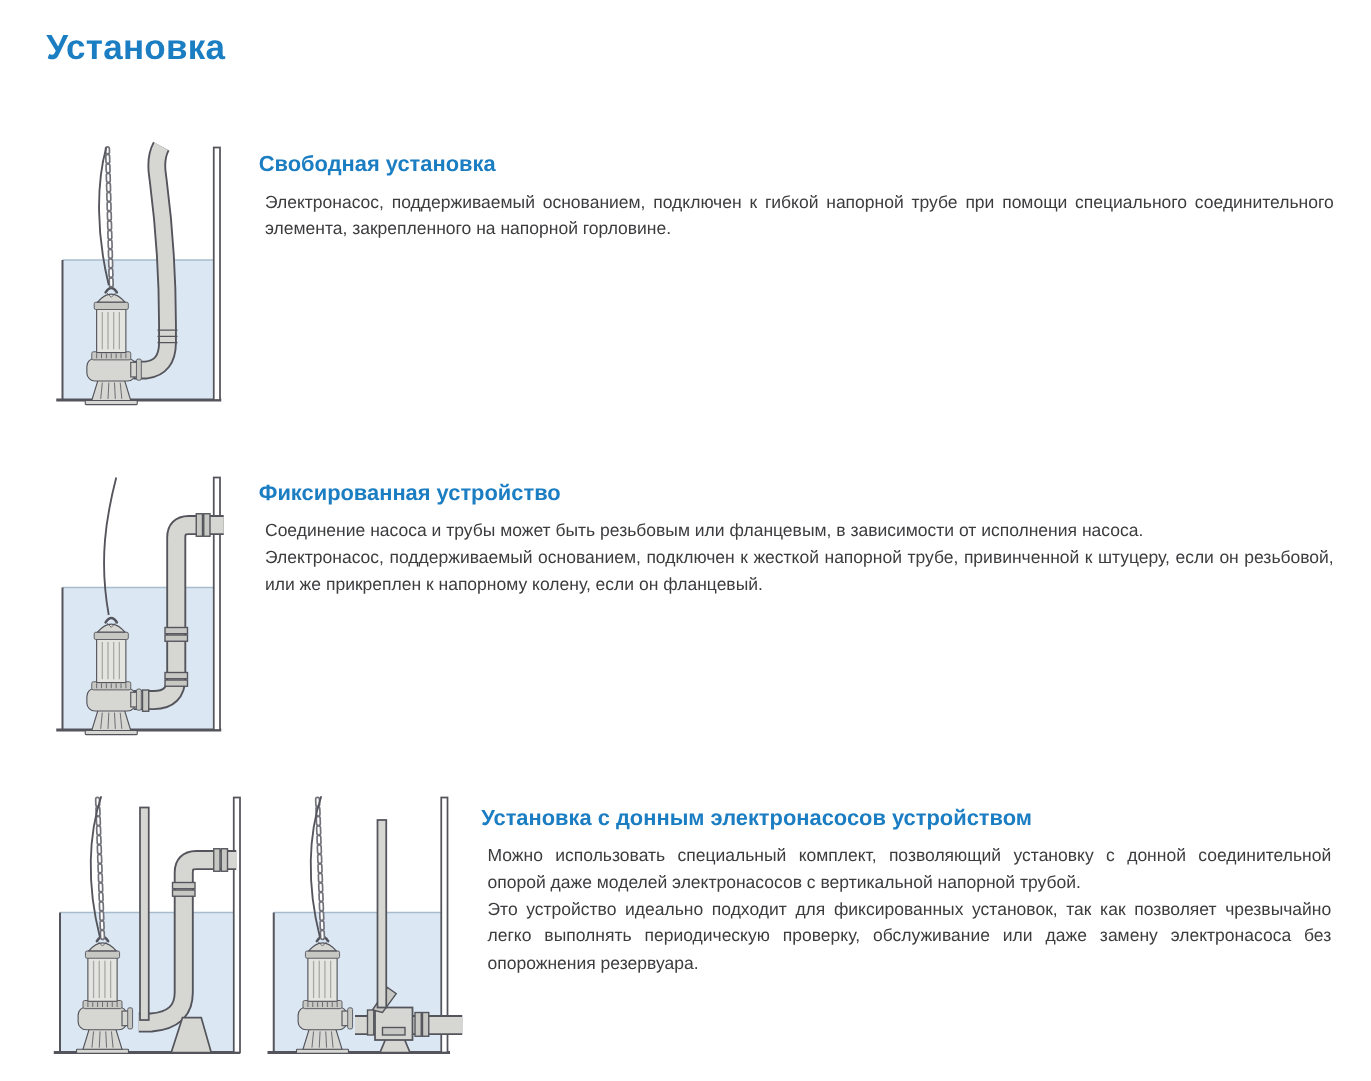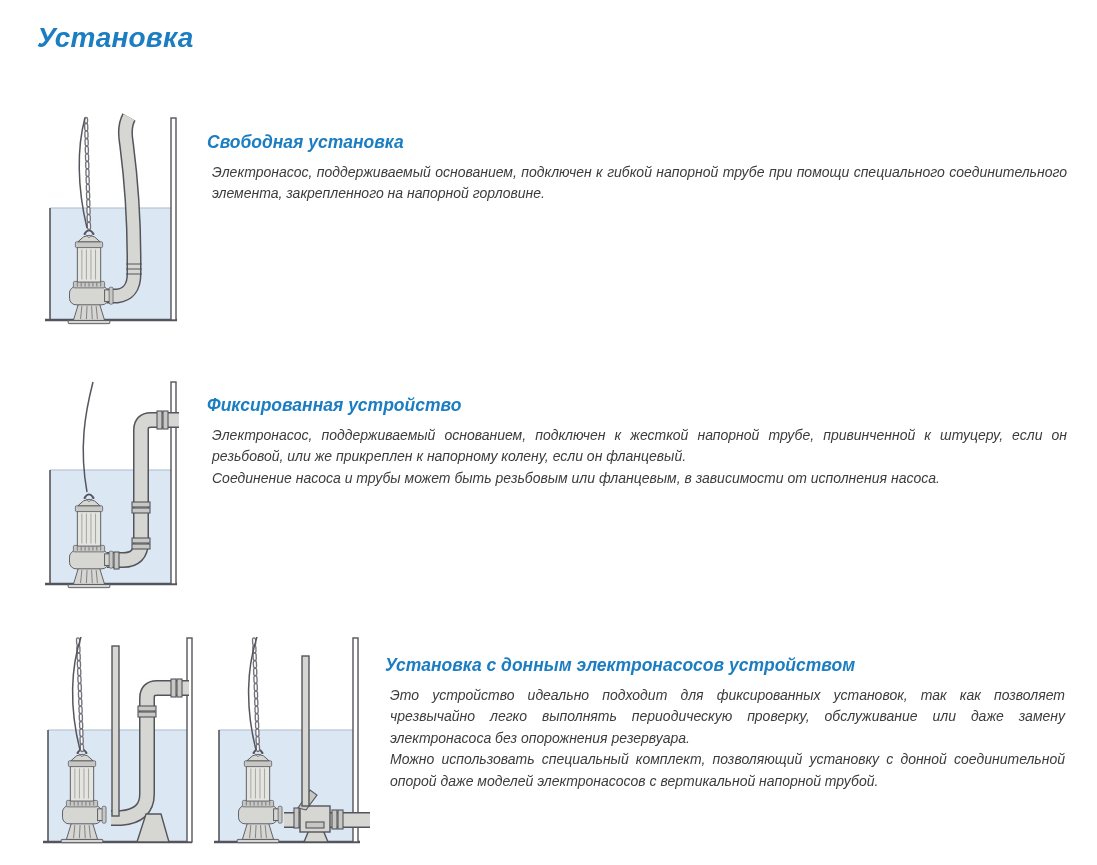--- a/index.html
+++ b/index.html
@@ -9,37 +9,36 @@
     --line:#54545c;
     --metal:#d6d7d2;
     --metal2:#c7c8c3;
     --metal3:#e4e5e1;
   }
   *{box-sizing:border-box;}
   html,body{margin:0;padding:0;background:#fff;}
   .page{
     position:relative;width:1097px;height:865px;background:#fff;overflow:hidden;
     font-family:"Liberation Sans",sans-serif;
-    font-style:italic;
   }
   .page-title{
     position:absolute;left:37px;top:22px;margin:0;
     font-size:28px;font-weight:bold;color:var(--accent);letter-spacing:.2px;
   }
   .illu{position:absolute;display:block;}
   .illu-1{left:37px;top:112px;}
   .illu-2{left:37px;top:378px;}
   .illu-3a{left:37px;top:632px;}
   .illu-3b{left:210px;top:632px;}
   .txt{position:absolute;}
   .txt-1{left:207px;top:120px;width:860px;}
   .txt-2{left:207px;top:383px;width:860px;}
   .txt-3{left:385px;top:643px;width:680px;}
   .sec-heading{
-    margin:12px 0 9px 0;font-size:17.5px;font-weight:bold;color:var(--accent);
+    margin:1px 0 9px 0;font-size:17.5px;font-weight:bold;color:var(--accent);
   }
   .body-copy{padding-left:5px;}
   .body-copy p{
     margin:0;font-size:14px;line-height:21.4px;color:var(--body);
     text-align:justify;
   }
   
   .mf{fill:var(--metal);stroke:var(--line);stroke-width:1.4;}
   .mf2{fill:var(--metal2);stroke:var(--line);stroke-width:1.1;}
   .mf3{fill:var(--metal3);stroke:var(--line);stroke-width:1.4;}
@@ -182,26 +181,26 @@
   <div class="txt txt-1">
     <h2 class="sec-heading">Свободная установка</h2>
     <div class="body-copy">
       <p>Электронасос, поддерживаемый основанием, подключен к гибкой напорной трубе при помощи специального соединительного элемента, закрепленного на напорной горловине.</p>
     </div>
   </div>
 
   <div class="txt txt-2">
     <h2 class="sec-heading">Фиксированная устройство</h2>
     <div class="body-copy">
+      <p>Соединение насоса и трубы может быть резьбовым или фланцевым, в зависимости от исполнения насоса.</p>
       <p>Электронасос, поддерживаемый основанием, подключен к жесткой напорной трубе, привинченной к штуцеру, если он резьбовой, или же прикреплен к напорному колену, если он фланцевый.</p>
-      <p>Соединение насоса и трубы может быть резьбовым или фланцевым, в зависимости от исполнения насоса.</p>
     </div>
   </div>
 
   <div class="txt txt-3">
     <h2 class="sec-heading">Установка с донным электронасосов устройством</h2>
     <div class="body-copy">
+      <p>Можно использовать специальный комплект, позволяющий установку с донной соединительной опорой даже моделей электронасосов с вертикальной напорной трубой.</p>
       <p>Это устройство идеально подходит для фиксированных установок, так как позволяет чрезвычайно легко выполнять периодическую проверку, обслуживание или даже замену электронасоса без опорожнения резервуара.</p>
-      <p>Можно использовать специальный комплект, позволяющий установку с донной соединительной опорой даже моделей электронасосов с вертикальной напорной трубой.</p>
     </div>
   </div>
 
 </div>
 
 </body></html>

